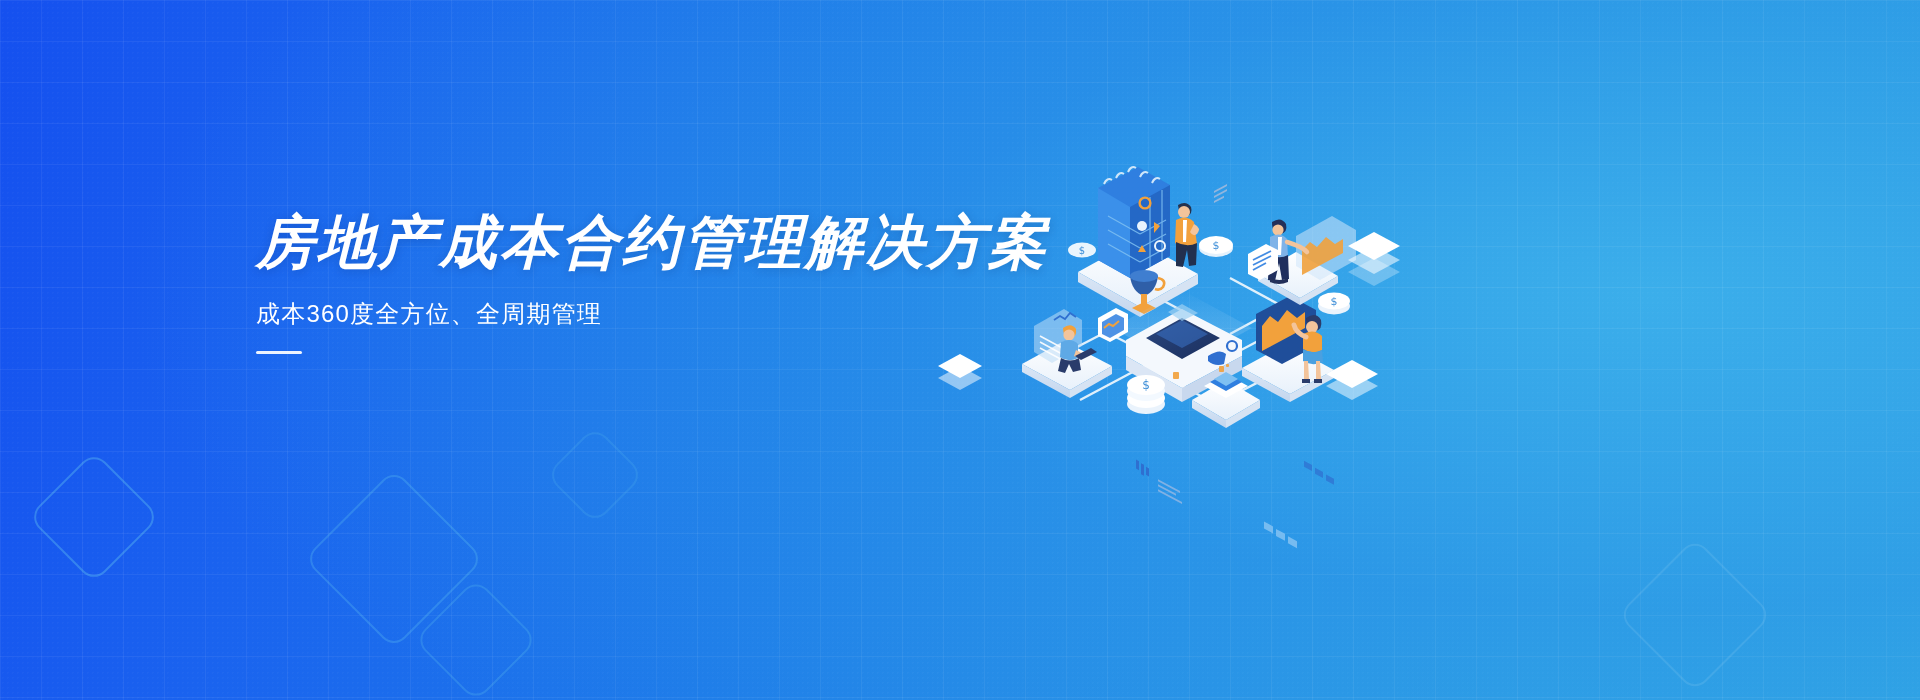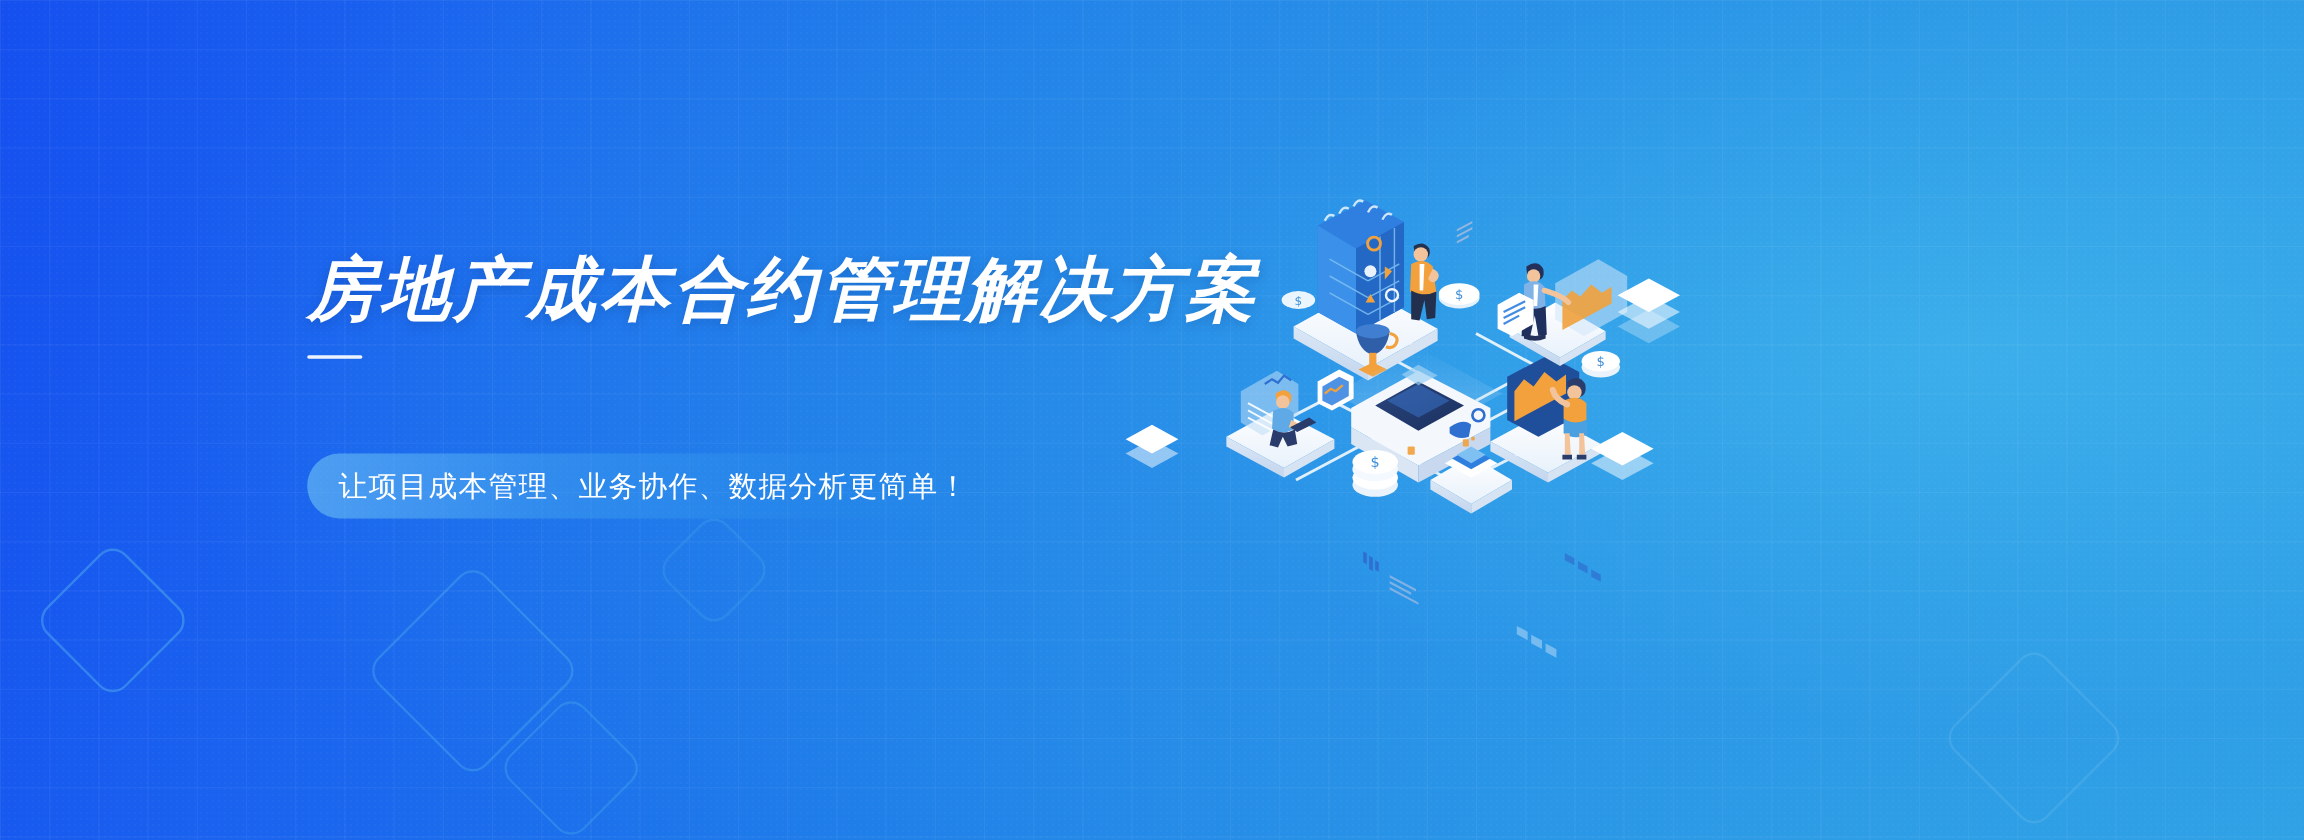--- a/index.html
+++ b/index.html
@@ -79,26 +79,24 @@
   <div class="grid2"></div>
 
   <div class="diamond d1"></div>
   <div class="diamond d2"></div>
   <div class="diamond d3"></div>
   <div class="diamond d4"></div>
   <div class="diamond d5"></div>
 
   <div class="copy">
     <div class="title">房地产成本合约管理解决方案</div>
+    <div class="subtitle">成本360度全方位、全周期管理</div>
     <div class="divider"></div>
   </div>
 
-  <div class="pill">
-    <span class="pill-text">让项目成本管理、业务协作、数据分析更简单！</span>
-  </div>
 
   <div class="illus">
     <svg viewBox="0 0 470 290" xmlns="http://www.w3.org/2000/svg">
       <defs>
         <linearGradient id="pw" x1="0" y1="0" x2="0" y2="1">
           <stop offset="0" stop-color="#ffffff"></stop>
             <stop offset="1" stop-color="#e8f1fb"></stop>
         </linearGradient>
         <linearGradient id="pside" x1="0" y1="0" x2="0" y2="1">
           <stop offset="0" stop-color="#dbe7f6"></stop>

